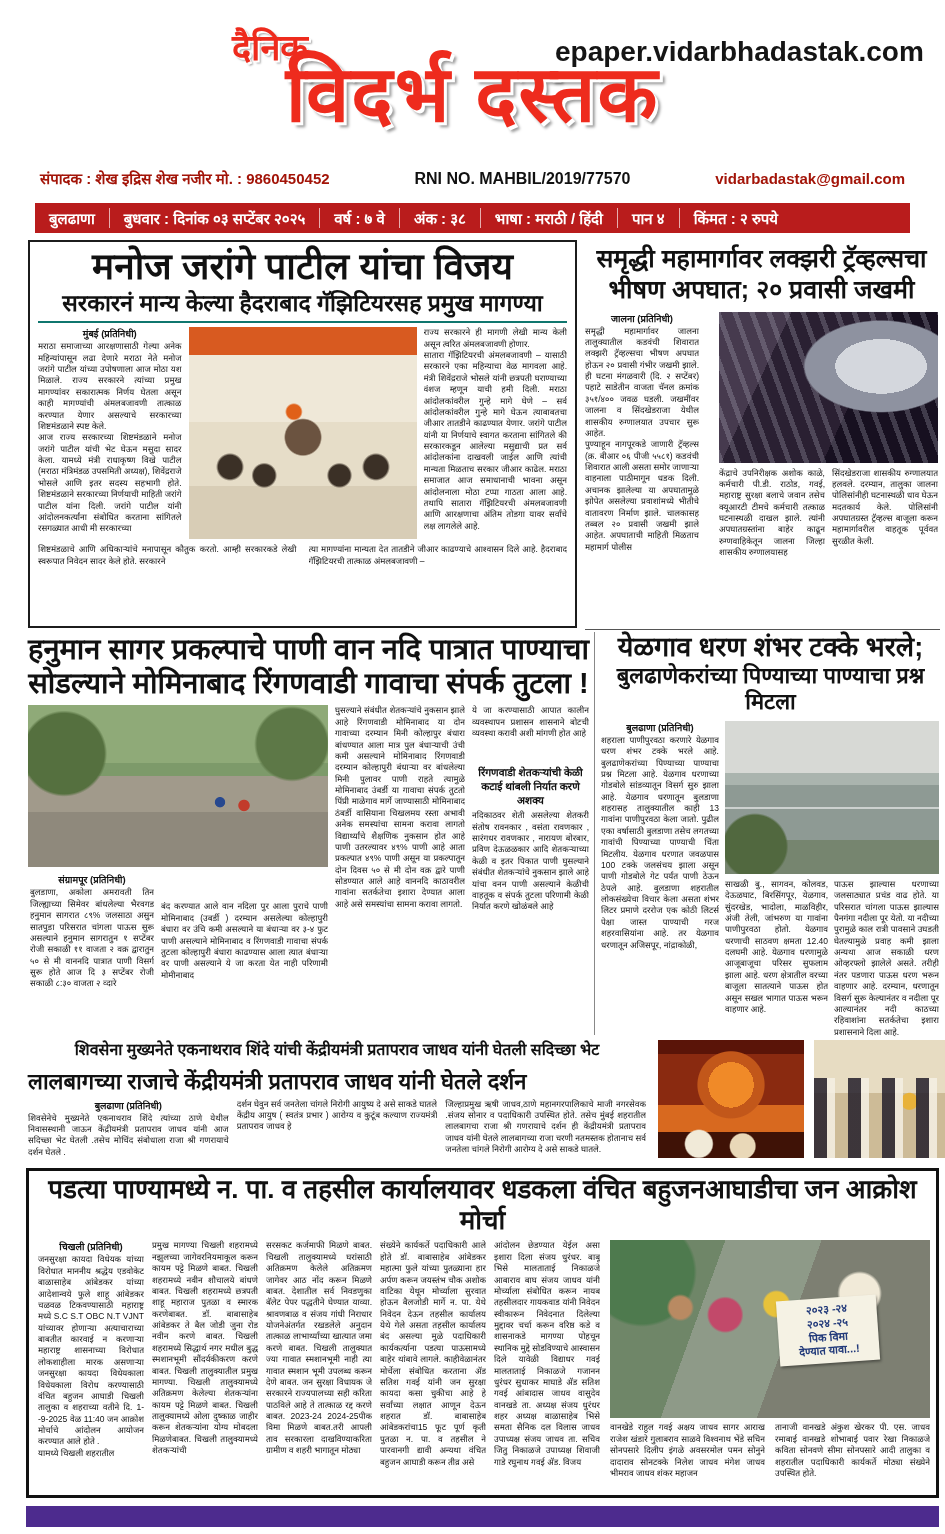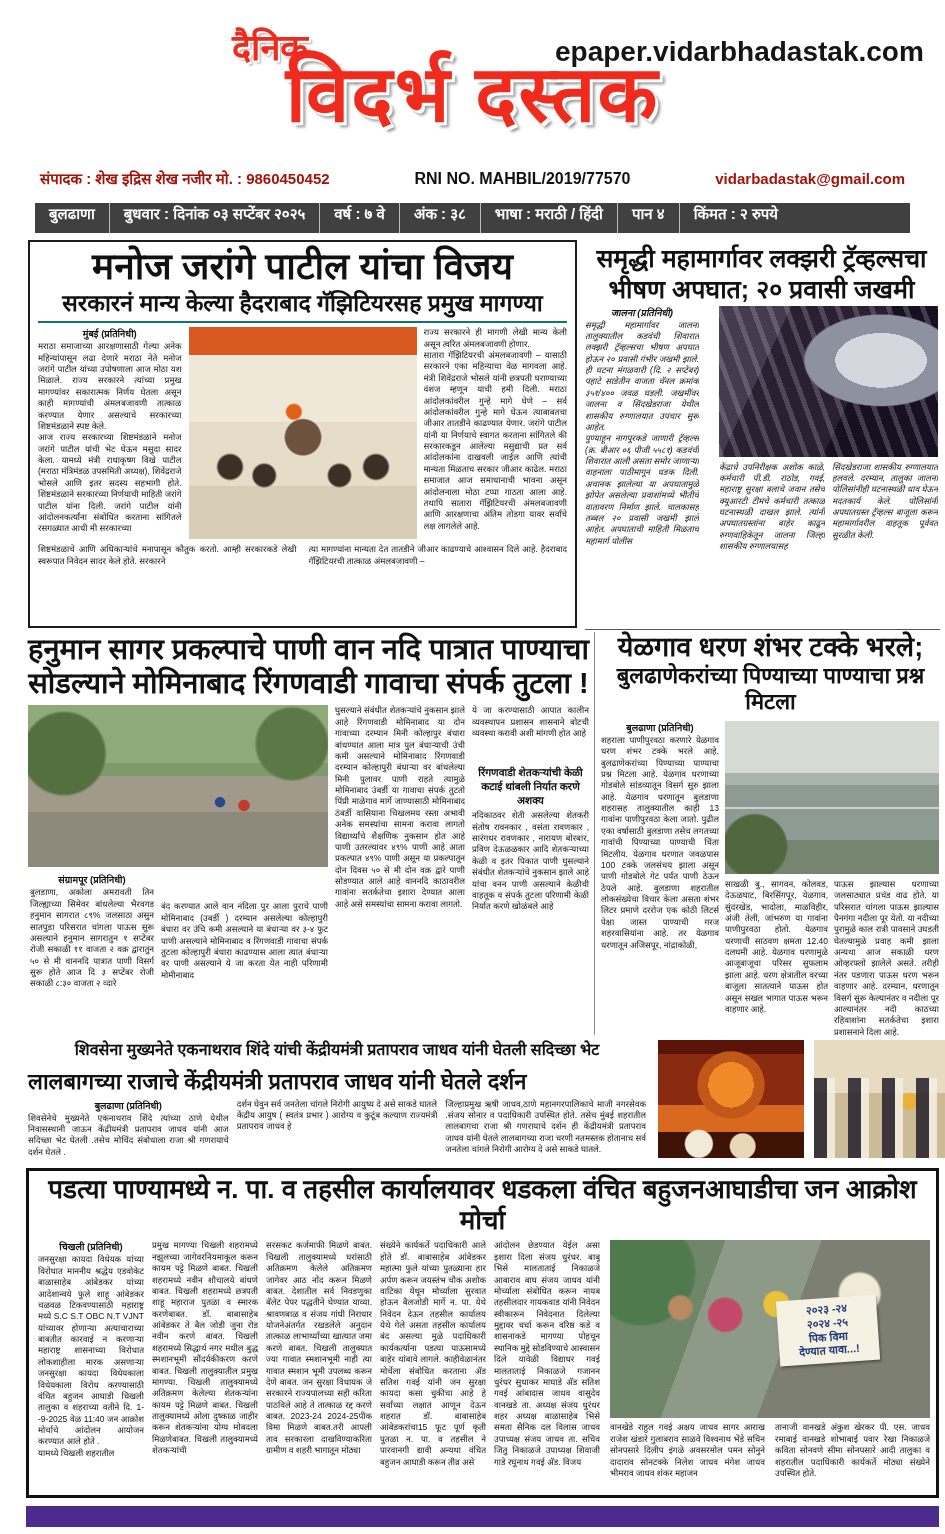--- a/index.html
+++ b/index.html
@@ -16,21 +16,21 @@
     font-size:78px;line-height:1.15;font-weight:800;color:#ee2b1d;letter-spacing:2px;
     text-shadow:3px 3px 0 #fff,5px 5px 3px rgba(0,0,0,.4);}
   .m-web{position:absolute;left:555px;top:36px;width:350px;text-align:center;
     font-size:28px;font-weight:700;color:#151515;}
   .ed-row{position:absolute;left:40px;top:168px;width:865px;display:flex;
     justify-content:space-between;align-items:baseline;font-weight:700;}
   .ed-left{font-size:15px;color:#a31408;}
   .ed-mid{font-size:16px;color:#111;}
   .ed-right{font-size:15px;color:#a31408;}
   .infobar{position:absolute;left:35px;top:203px;width:875px;height:30px;
-    background:#404040;display:flex;color:#fff;
+    background:#b91c1c;display:flex;align-items:center;color:#fff;
     font-weight:700;font-size:15px;}
   .infobar span{flex:0 0 auto;padding:0 14px;border-right:1px solid rgba(255,255,255,.65);
     white-space:nowrap;}
   .infobar span:last-child{border-right:none;}
   
   .col{font-size:8.5px;line-height:1.34;text-align:justify;overflow:hidden;
     white-space:pre-line;}
   .byline{font-weight:800;font-size:9.5px;text-align:center;margin-bottom:1px;}
   .photo{position:relative;overflow:hidden;background:#999;}
   
@@ -48,21 +48,21 @@
       radial-gradient(circle at 18% 66%, #3b3026 0 5%, transparent 6%),
       radial-gradient(circle at 33% 70%, #3b3026 0 5%, transparent 6%),
       radial-gradient(circle at 66% 70%, #3b3026 0 5%, transparent 6%),
       radial-gradient(circle at 82% 66%, #3b3026 0 5%, transparent 6%),
       linear-gradient(180deg,#d85a20 0 13%, #efe8d8 13% 45%, #e6ddc8 45% 75%, #d8cdb6 75% 100%);}
   .a1-caps{display:flex;gap:12px;margin-top:5px;height:58px;}
   .a1-cap{flex:1;height:58px;}
   
   .a2{position:absolute;left:585px;top:243px;width:353px;}
   .a2 .h{font-size:25px;font-weight:800;text-align:center;line-height:1.25;}
-  .a2-row{display:flex;gap:20px;font-style:italic;}
+  .a2-row{display:flex;gap:20px;margin-top:6px;}
   .a2-col1{width:127px;height:310px;}
   .a2-right{width:219px;}
   .a2-photo{width:219px;height:151px;
     background:
       radial-gradient(ellipse at 74% 36%, #d4d7dd 0 20%, #8e92a0 20% 33%, transparent 34%),
       repeating-linear-gradient(70deg, rgba(190,190,205,.25) 0 5px, transparent 5px 16px),
       linear-gradient(115deg,#463a4e 0 25%, #2a2032 25% 60%, #171020 60% 100%);}
   .a2-bottom{display:flex;gap:7px;margin-top:5px;height:152px;}
   .a2-bcol{flex:1;height:152px;}
   

